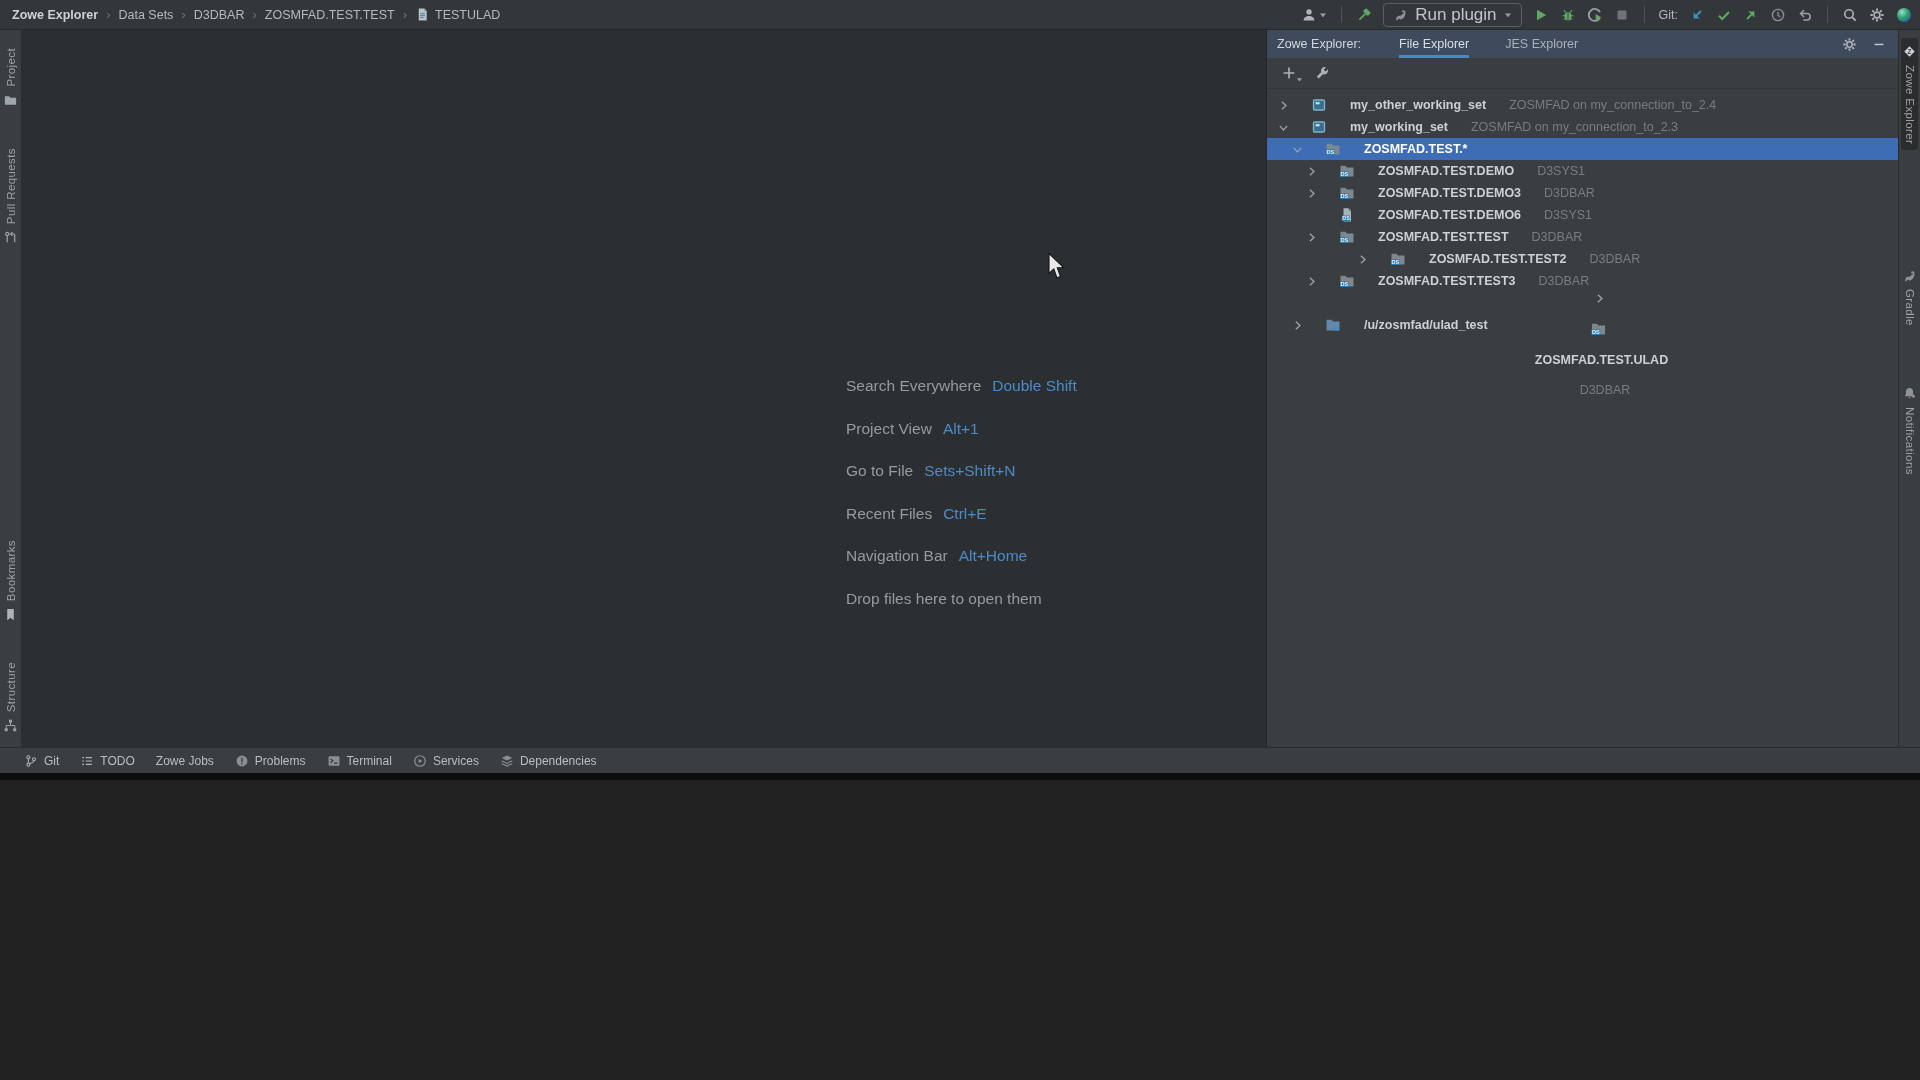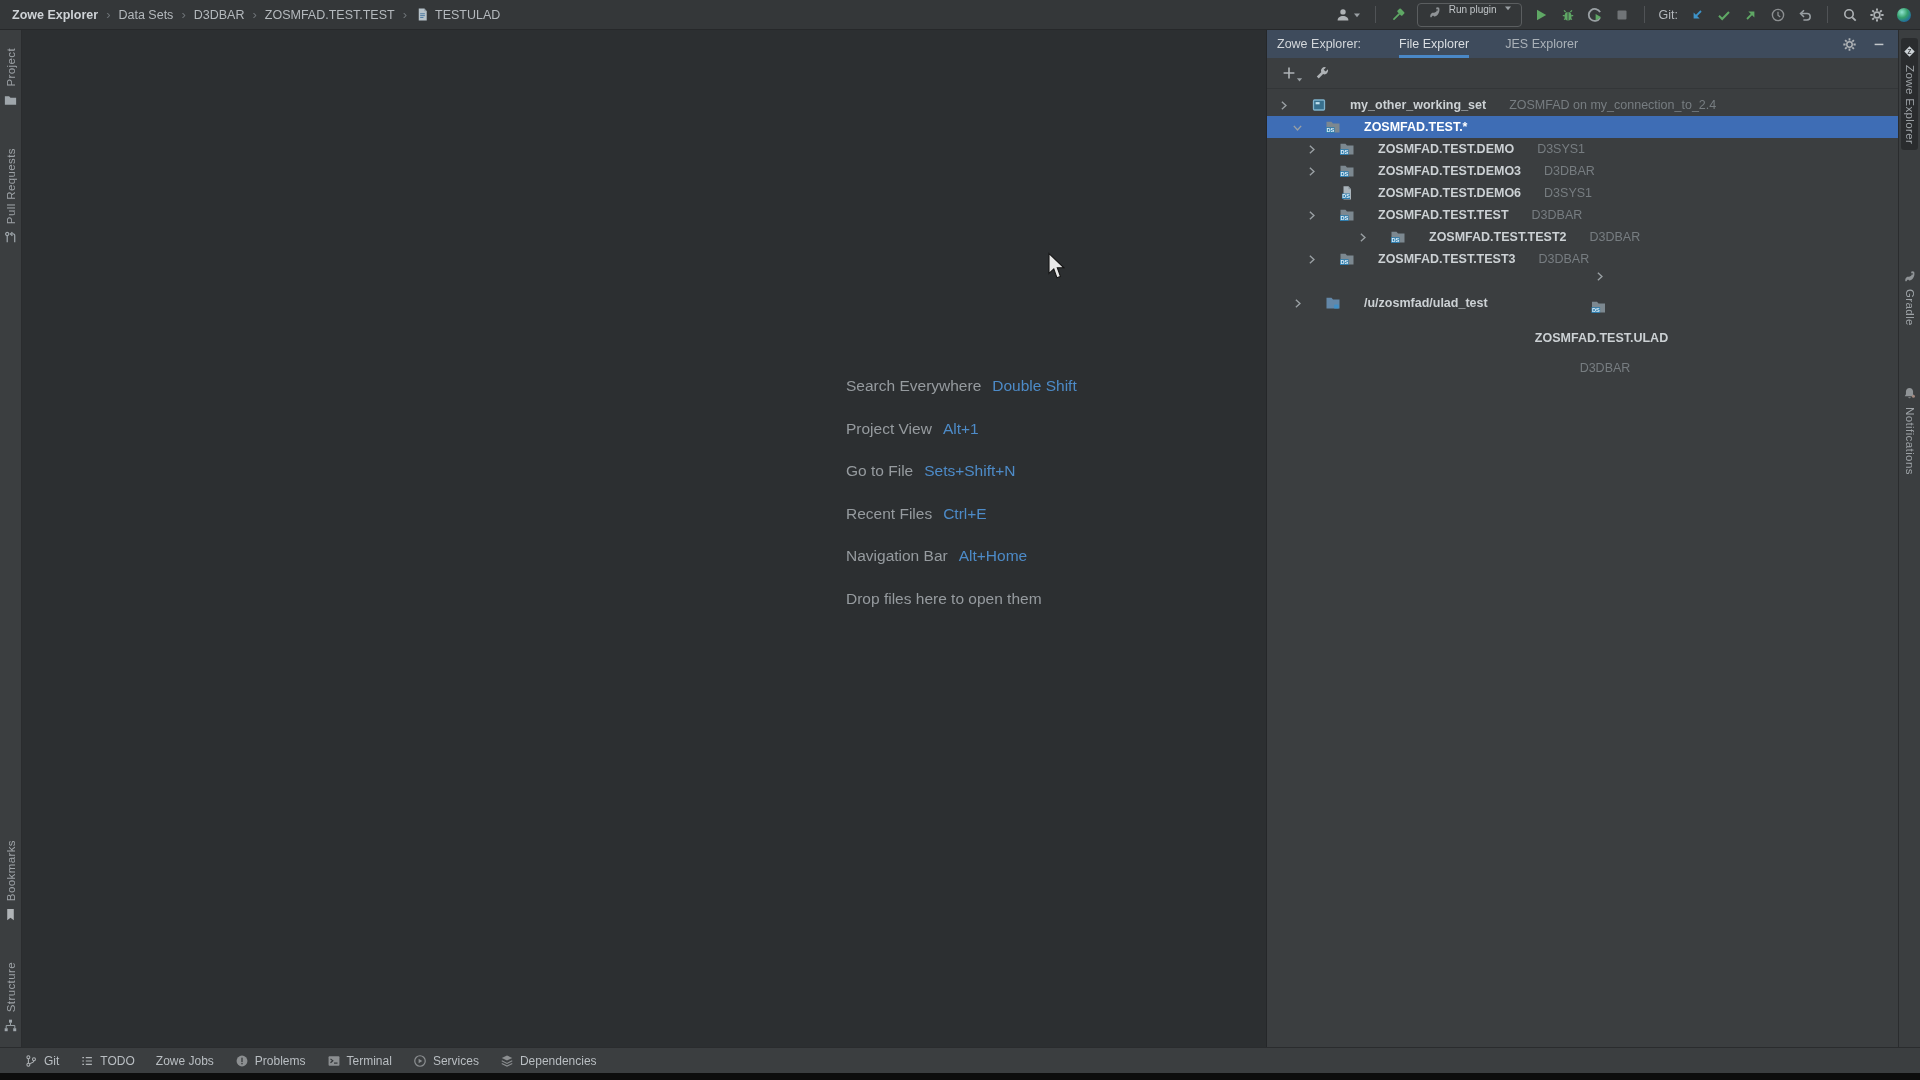--- a/index.html
+++ b/index.html
@@ -1,35 +1,35 @@
 <!DOCTYPE html>
 <html><head>
 <meta charset="utf-8">
 <style>
   html,body{margin:0;padding:0;background:#222;}
-  #app{position:relative;width:1920px;height:1080px;overflow:hidden;
+  #app{position:relative;width:1920px;height:780px;overflow:hidden;
        background:#a3a3a3;font-family:"Liberation Sans",sans-serif;
        -webkit-font-smoothing:antialiased;}
   .ic{display:inline-flex;width:16px;height:16px;flex:none;}
   .ic svg{width:100%;height:100%;display:block;}
 
   
   .topbar{position:absolute;top:0;left:0;right:0;height:30px;background:#343739;
           border-bottom:1px solid #26282a;display:flex;align-items:center;
           justify-content:space-between;padding:0 8px 0 12px;box-sizing:border-box;}
   .crumbs{display:flex;align-items:center;gap:8px;font-size:12.5px;color:#b4b9bd;}
   .crumb-item{display:flex;align-items:center;gap:5px;}
   .crumb-item .ic{width:15px;height:15px;}
   .crumb-label.bold{font-weight:bold;color:#ced2d6;}
   .crumb-sep{color:#6d7276;font-size:13px;line-height:1;}
   .topbar-right{display:flex;align-items:center;gap:11px;}
   .tb-sep{width:1px;height:17px;background:#505356;margin:0 3px;}
   .user-wrap{display:flex;align-items:center;gap:2px;}
-  .run-btn{display:flex;gap:7px;border:1px solid #5b5e60;
-           border-radius:4px;height:22px;padding:0 9px;color:#c2c6c9;font-size:10px;}
+  .run-btn{display:flex;align-items:center;gap:7px;border:1px solid #5b5e60;
+           border-radius:4px;height:22px;padding:0 9px;color:#c2c6c9;font-size:17px;}
   .git-label{color:#b4b9bd;font-size:12.5px;}
 
   
   .main{position:absolute;top:30px;left:0;right:0;bottom:33px;display:flex;}
   .stripe{width:22px;background:#3b3e40;display:flex;flex-direction:column;
           align-items:center;box-sizing:border-box;}
   .stripe.left{border-right:1px solid #2a2c2e;justify-content:space-between;padding:12px 0 8px;}
   .stripe.right{border-left:1px solid #2a2c2e;padding:6px 0;}
   .stripe-group{display:flex;flex-direction:column;align-items:center;gap:28px;}
   .stripe-btn{display:flex;flex-direction:column;align-items:center;gap:6px;
@@ -364,20 +364,35 @@
             </span>
             <span class="tree-icon">
               <svg viewBox="0 0 16 16">
                 <rect x="2.5" y="3" width="11" height="10" rx="1" fill="#38708e" stroke="#7fb2cc" stroke-width="1.3"></rect>
                 <rect x="4.6" y="5.1" width="4" height="2.2" fill="#bfe0ef"></rect>
               </svg>
             </span>
             <span class="tree-label">my_other_working_set</span>
             <span class="tree-suffix">ZOSMFAD on my_connection_to_2.4</span>
           </div>
+          <div class="tree-row" style="padding-left: 10px;">
+            <span class="tree-chevron">
+              <svg viewBox="0 0 16 16">
+                <path d="M3.5 6l4.5 5 4.5-5" fill="none" stroke="#9aa0a4" stroke-width="1.7"></path>
+              </svg>
+            </span>
+            <span class="tree-icon">
+              <svg viewBox="0 0 16 16">
+                <rect x="2.5" y="3" width="11" height="10" rx="1" fill="#38708e" stroke="#7fb2cc" stroke-width="1.3"></rect>
+                <rect x="4.6" y="5.1" width="4" height="2.2" fill="#bfe0ef"></rect>
+              </svg>
+            </span>
+            <span class="tree-label">my_working_set</span>
+            <span class="tree-suffix">ZOSMFAD on my_connection_to_2.3</span>
+          </div>
           <div class="tree-row selected" style="padding-left: 24px;">
             <span class="tree-chevron">
               <svg viewBox="0 0 16 16">
                 <path d="M3.5 6l4.5 5 4.5-5" fill="none" stroke="#9aa0a4" stroke-width="1.7"></path>
               </svg>
             </span>
             <span class="tree-icon">
               <svg viewBox="0 0 16 16">
                 <path d="M1.5 2.8h5L8 4.6h6.5v8.9H1.5z" fill="#7c8890"></path>
                 <rect x="1" y="8.2" width="8.6" height="5.8" fill="#2f7dad"></rect>

